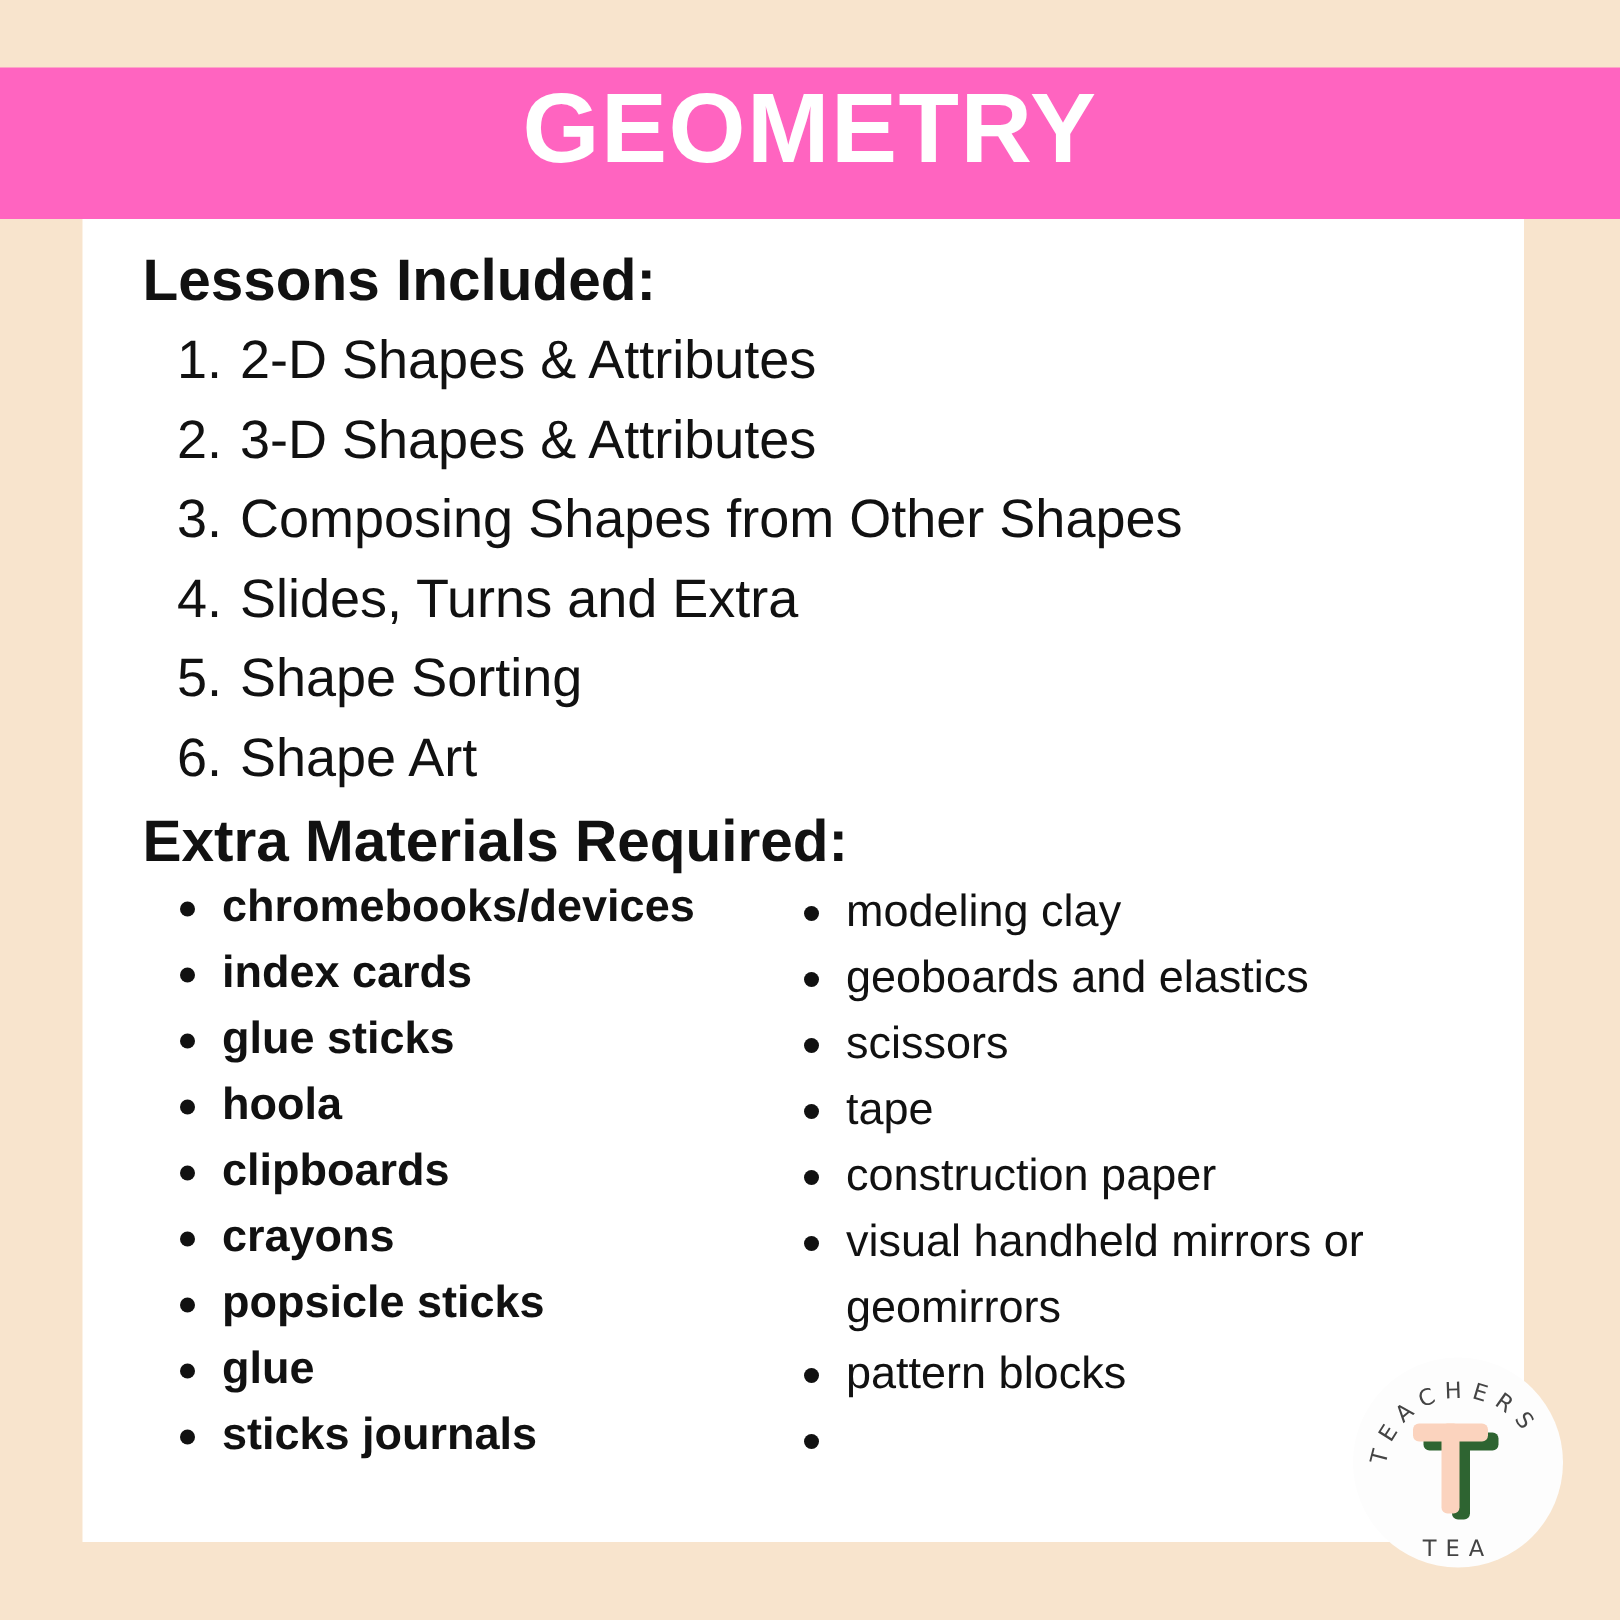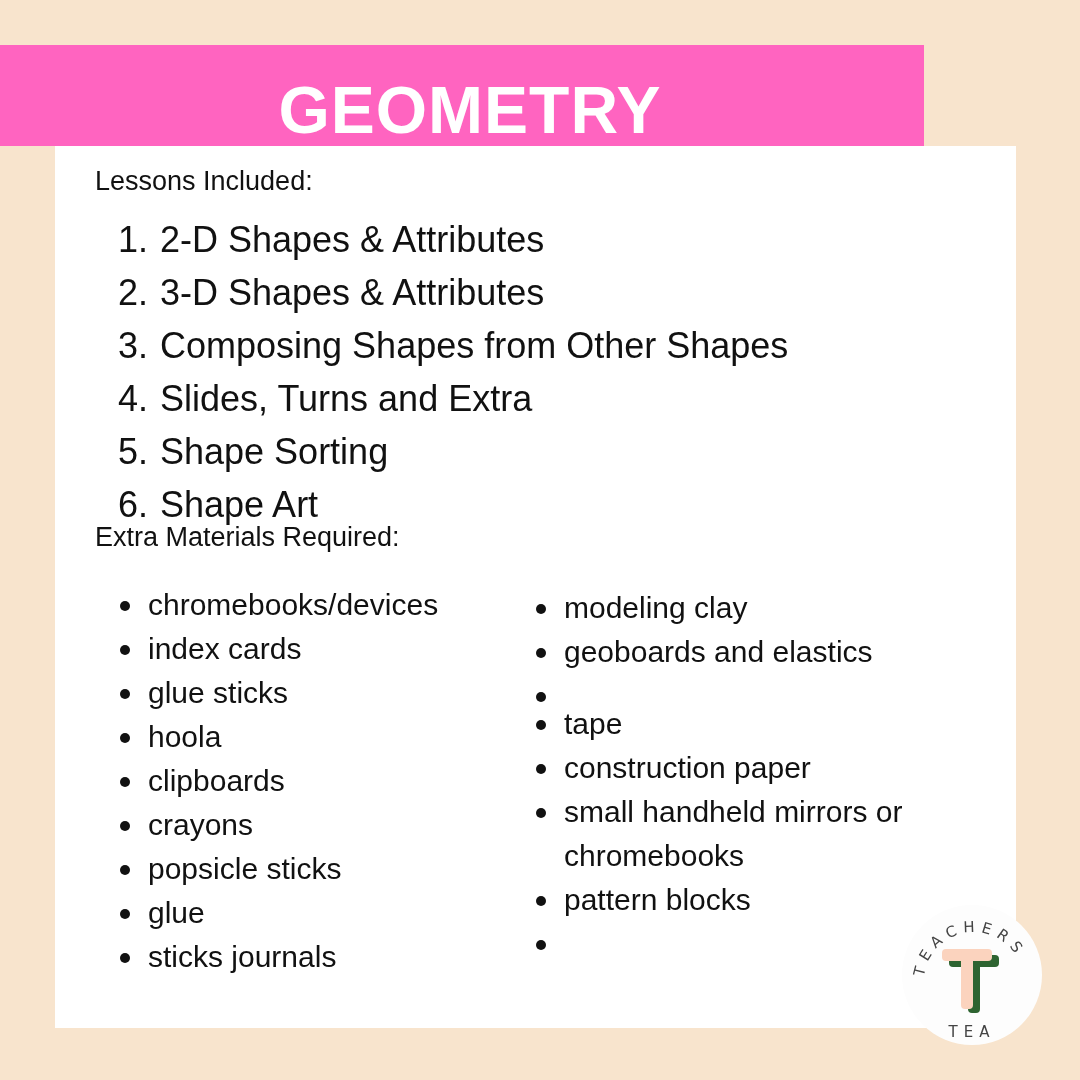--- a/index.html
+++ b/index.html
@@ -7,31 +7,31 @@
     width: 1080px; height: 1080px; position: relative; overflow: hidden;
     background: #F8E4CD;
     font-family: "Liberation Sans", "DejaVu Sans", sans-serif;
     color: #111;
   }
   .card {
     position: absolute; left: 55px; top: 146px; width: 961px; height: 882px;
     background: #ffffff;
   }
   .banner {
-    position: absolute; left: 0; top: 45px; width: 908px; height: 101px;
+    position: absolute; left: 0; top: 45px; width: 1080px; height: 101px;
     background: #FF64C0;
-    display: flex; align-items: flex-end; justify-content: center; padding-left: 16px;
+    display: flex; align-items: flex-start; justify-content: center;
   }
   .banner h1 {
     margin: 0; color: #fff; font-weight: 700; font-size: 66px; letter-spacing: 1px;
     font-family: "Liberation Sans", sans-serif;
     position: relative; top: 2px;
   }
   .heading {
-    position: absolute; left: 95px; font-weight: 400; font-size: 27px; margin: 0;
+    position: absolute; left: 95px; font-weight: 700; font-size: 39px; margin: 0;
   }
   .lessons {
     position: absolute; left: 118px; top: 213px; margin: 0; padding: 0; list-style: none;
   }
   .lessons li {
     font-size: 36px; height: 53px; line-height: 53px; display: flex; white-space: nowrap;
   }
   .lessons .num { width: 42px; display: inline-block; }
   .mat-col {
     position: absolute; margin: 0; padding: 0; list-style: none;
@@ -83,23 +83,23 @@
   <li>
       <span class="num">5.</span>
       <span>Shape Sorting</span>
     </li>
   <li>
       <span class="num">6.</span>
       <span>Shape Art</span>
     </li>
 </ol>
 
-<h2 class="heading" style="top:522px;">Extra Materials Required:</h2>
+<h2 class="heading" style="top:540px;">Extra Materials Required:</h2>
 
-<ul class="mat-col" style="left:118px; top:583px;">
+<ul class="mat-col" style="left:118px; top:583px;font-weight:bold;">
   <li>
       <span class="bullet"></span>
       <span>chromebooks/devices</span>
     </li>
   <li>
       <span class="bullet"></span>
       <span>index cards</span>
     </li>
   <li>
       <span class="bullet"></span>
@@ -135,32 +135,33 @@
   <li>
       <span class="bullet"></span>
       <span>modeling clay</span>
     </li>
   <li>
       <span class="bullet"></span>
       <span>geoboards and elastics</span>
     </li>
   <li>
       <span class="bullet"></span>
+      <span>scissors</span>
     </li>
   <li>
       <span class="bullet"></span>
       <span>tape</span>
     </li>
   <li>
       <span class="bullet"></span>
       <span>construction paper</span>
     </li>
   <li>
       <span class="bullet"></span>
-      <span class="wrap">small handheld mirrors or chromebooks</span>
+      <span class="wrap">visual handheld mirrors or geomirrors</span>
     </li>
   <li>
       <span class="bullet"></span>
       <span>pattern blocks</span>
     </li>
   <li>
       <span class="bullet"></span>
     </li>
 </ul>
 

